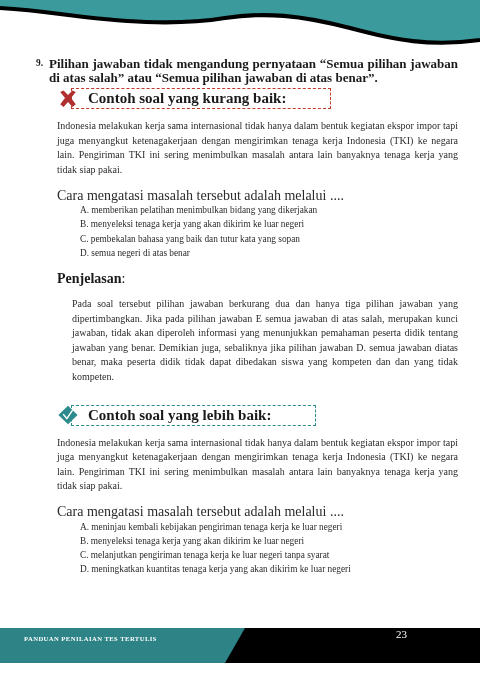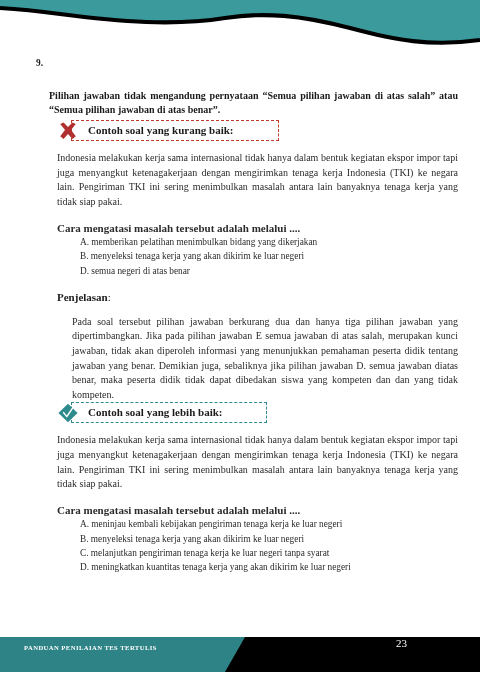--- a/index.html
+++ b/index.html
@@ -46,69 +46,67 @@
   .q-num {
     font-weight: bold;
     font-size: 9.3px;
     line-height: 13.6px;
     color: #1a1a1a;
     width: 13px;
     flex: 0 0 13px;
   }
   .q-text {
     font-weight: bold;
-    font-size: 10px;
+    font-size: 13px;
     line-height: 13.6px;
     color: #1a1a1a;
     text-align: justify;
     flex: 1 1 auto;
-    margin-top: 32px;
   }
 
   
   .callout {
     display: flex;
     align-items: center;
     margin: 4px 0 0 21px;
   }
   .callout-mark {
     position: relative;
     width: 22px;
     height: 20px;
     flex: 0 0 22px;
     z-index: 2;
   }
   .callout-mark svg { display: block; }
   .callout-box {
     margin-left: -8px;
     padding: 3px 44px 3px 16px;
     font-weight: bold;
-    font-size: 11px;
+    font-size: 15px;
     line-height: 13px;
     color: #1a1a1a;
     background: #ffffff;
   }
   .callout-box.bad   { border: 1.4px dashed #c0392b; }
   .callout-box.good  { border: 1.4px dashed #2e8b8d; }
 
   
   .para {
     font-size: 10px;
     line-height: 14.6px;
     color: #2b2b2b;
     text-align: justify;
     margin: 10px 0 0 21px;
   }
   .para.tight { margin-top: 11px; margin-left: 36px; }
   .lead {
-    font-size: 11px;
+    font-size: 14px;
     line-height: 14.6px;
     color: #2b2b2b;
     margin: 11px 0 0 21px;
-    font-weight: bold;
   }
 
   .options {
     margin: 0 0 0 44px;
     padding: 0;
     list-style: none;
   }
   .options li {
     font-size: 9.3px;
     line-height: 14.2px;
@@ -119,32 +117,32 @@
   .kunci {
     font-size: 9.3px;
     line-height: 14px;
     color: #1a1a1a;
     font-weight: bold;
     margin: 13px 0 0 21px;
   }
   .kunci .val { font-weight: bold; }
 
   .penjelasan-head {
-    font-size: 11px;
+    font-size: 14px;
     line-height: 14px;
     color: #1a1a1a;
     margin: 12px 0 0 21px;
   }
   .penjelasan-head b { font-weight: bold; }
 
   
   .footer {
     position: absolute;
     left: 0;
-    bottom: 7px;
+    bottom: 16px;
     width: 480px;
     height: 44px;
   }
   .footer svg { display: block; }
   .footer-title {
     position: absolute;
     left: 24px;
     top: 16px;
     color: #ffffff;
     font-size: 6.6px;
@@ -185,30 +183,31 @@
       </svg>
     </span>
     <span class="callout-box bad">Contoh soal yang kurang baik:</span>
   </div>
 
   <p class="para">Indonesia melakukan kerja sama internasional tidak hanya dalam bentuk kegiatan ekspor impor tapi juga menyangkut ketenagakerjaan dengan mengirimkan tenaga kerja Indonesia (TKI) ke negara lain. Pengiriman TKI ini sering menimbulkan masalah antara lain banyaknya tenaga kerja yang tidak siap pakai.</p>
   <p class="lead">Cara mengatasi masalah tersebut adalah melalui ....</p>
   <ul class="options">
     <li>A. memberikan pelatihan menimbulkan bidang yang dikerjakan</li>
     <li>B. menyeleksi tenaga kerja yang akan dikirim ke luar negeri</li>
+    <li>C. pembekalan bahasa yang baik dan tutur kata yang sopan</li>
     <li>D. semua negeri di atas benar</li>
   </ul>
 
 
   <div class="penjelasan-head">
     <b>Penjelasan</b><span>:</span>
   </div>
   <p class="para tight">Pada soal tersebut pilihan jawaban berkurang dua dan hanya tiga pilihan jawaban yang dipertimbangkan. Jika pada pilihan jawaban E semua jawaban di atas salah, merupakan kunci jawaban, tidak akan diperoleh informasi yang menunjukkan pemahaman peserta didik tentang jawaban yang benar. Demikian juga, sebaliknya jika pilihan jawaban D. semua jawaban diatas benar, maka peserta didik tidak dapat dibedakan siswa yang kompeten dan dan yang tidak kompeten.</p>
 
-  <div class="callout" style="margin-top:0;">
+  <div class="callout" style="margin-top:20px;">
     <span class="callout-mark">
       <svg width="22" height="20" viewBox="0 0 22 20" xmlns="http://www.w3.org/2000/svg">
         <path d="M11,0.8 L20.6,10 L11,19.2 L1.4,10 Z" fill="#2e8b8d"></path>
         <path d="M6.6,9.6 L9.8,13.6 L15.2,5.6" fill="none" stroke="#ffffff" stroke-width="1.5" stroke-linecap="round" stroke-linejoin="round"></path>
       </svg>
     </span>
     <span class="callout-box good">Contoh soal yang lebih baik:</span>
   </div>
 
   <p class="para">Indonesia melakukan kerja sama internasional tidak hanya dalam bentuk kegiatan ekspor impor tapi juga menyangkut ketenagakerjaan dengan mengirimkan tenaga kerja Indonesia (TKI) ke negara lain. Pengiriman TKI ini sering menimbulkan masalah antara lain banyaknya tenaga kerja yang tidak siap pakai.</p>

